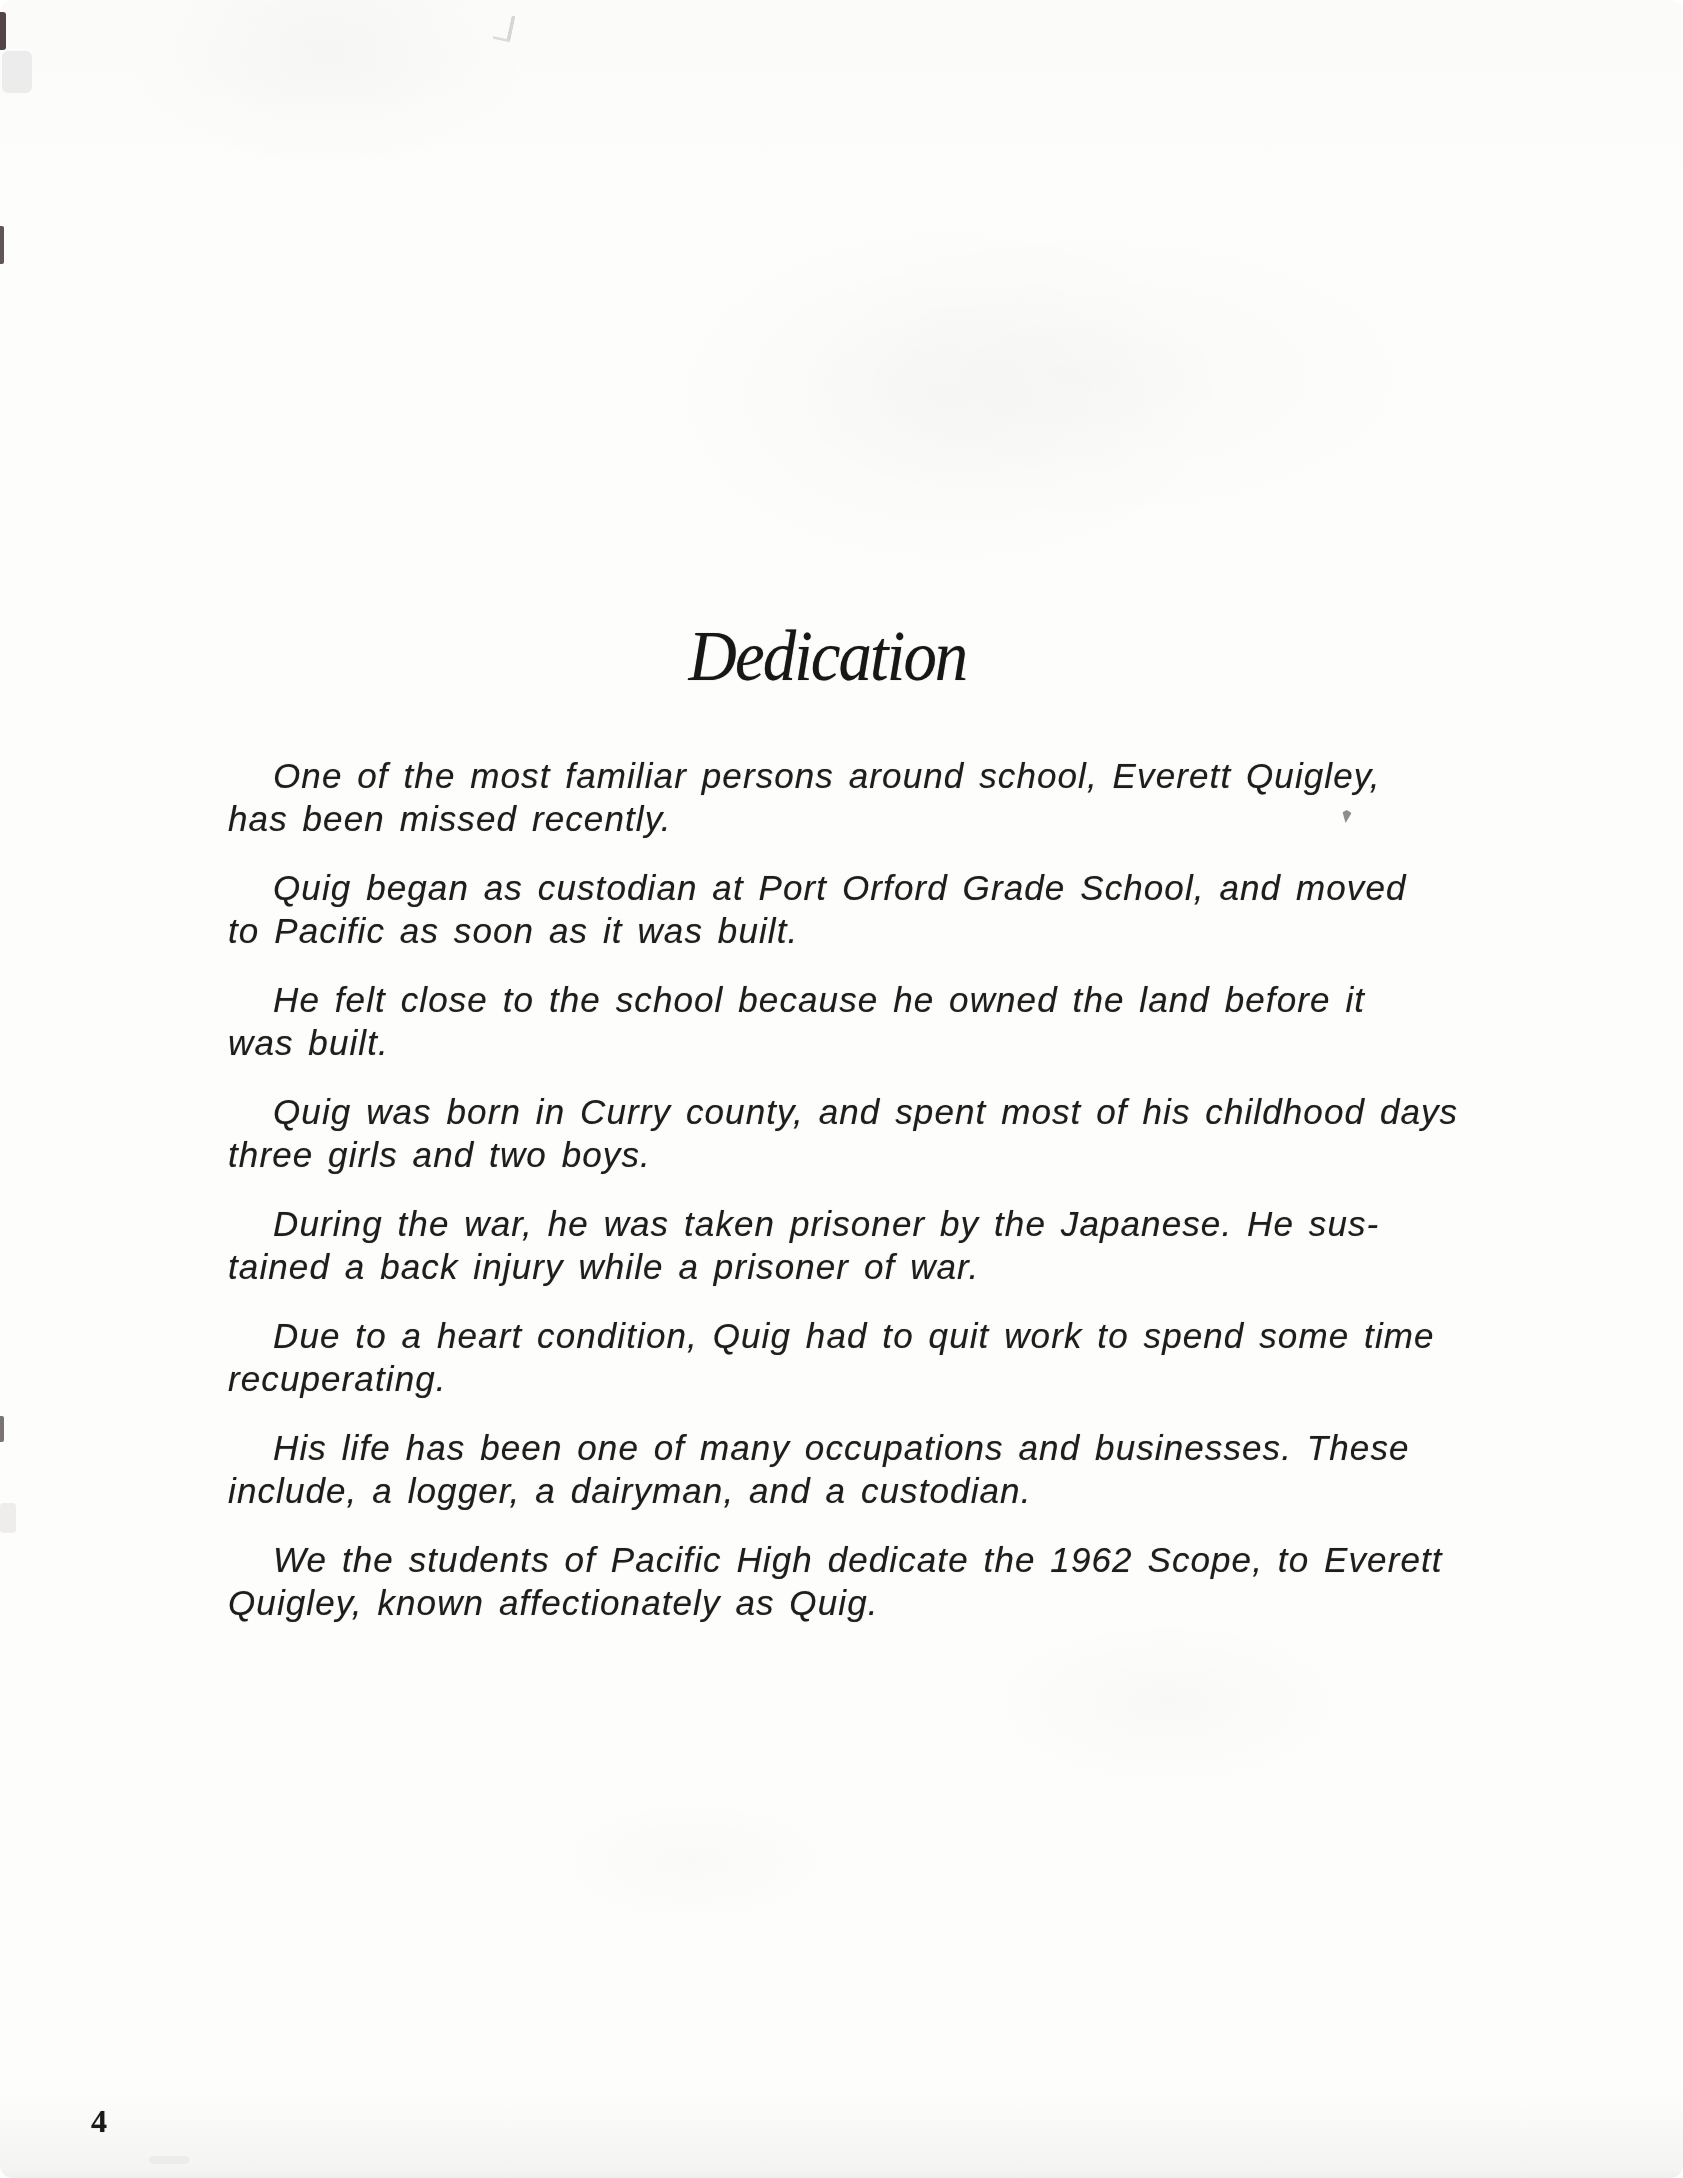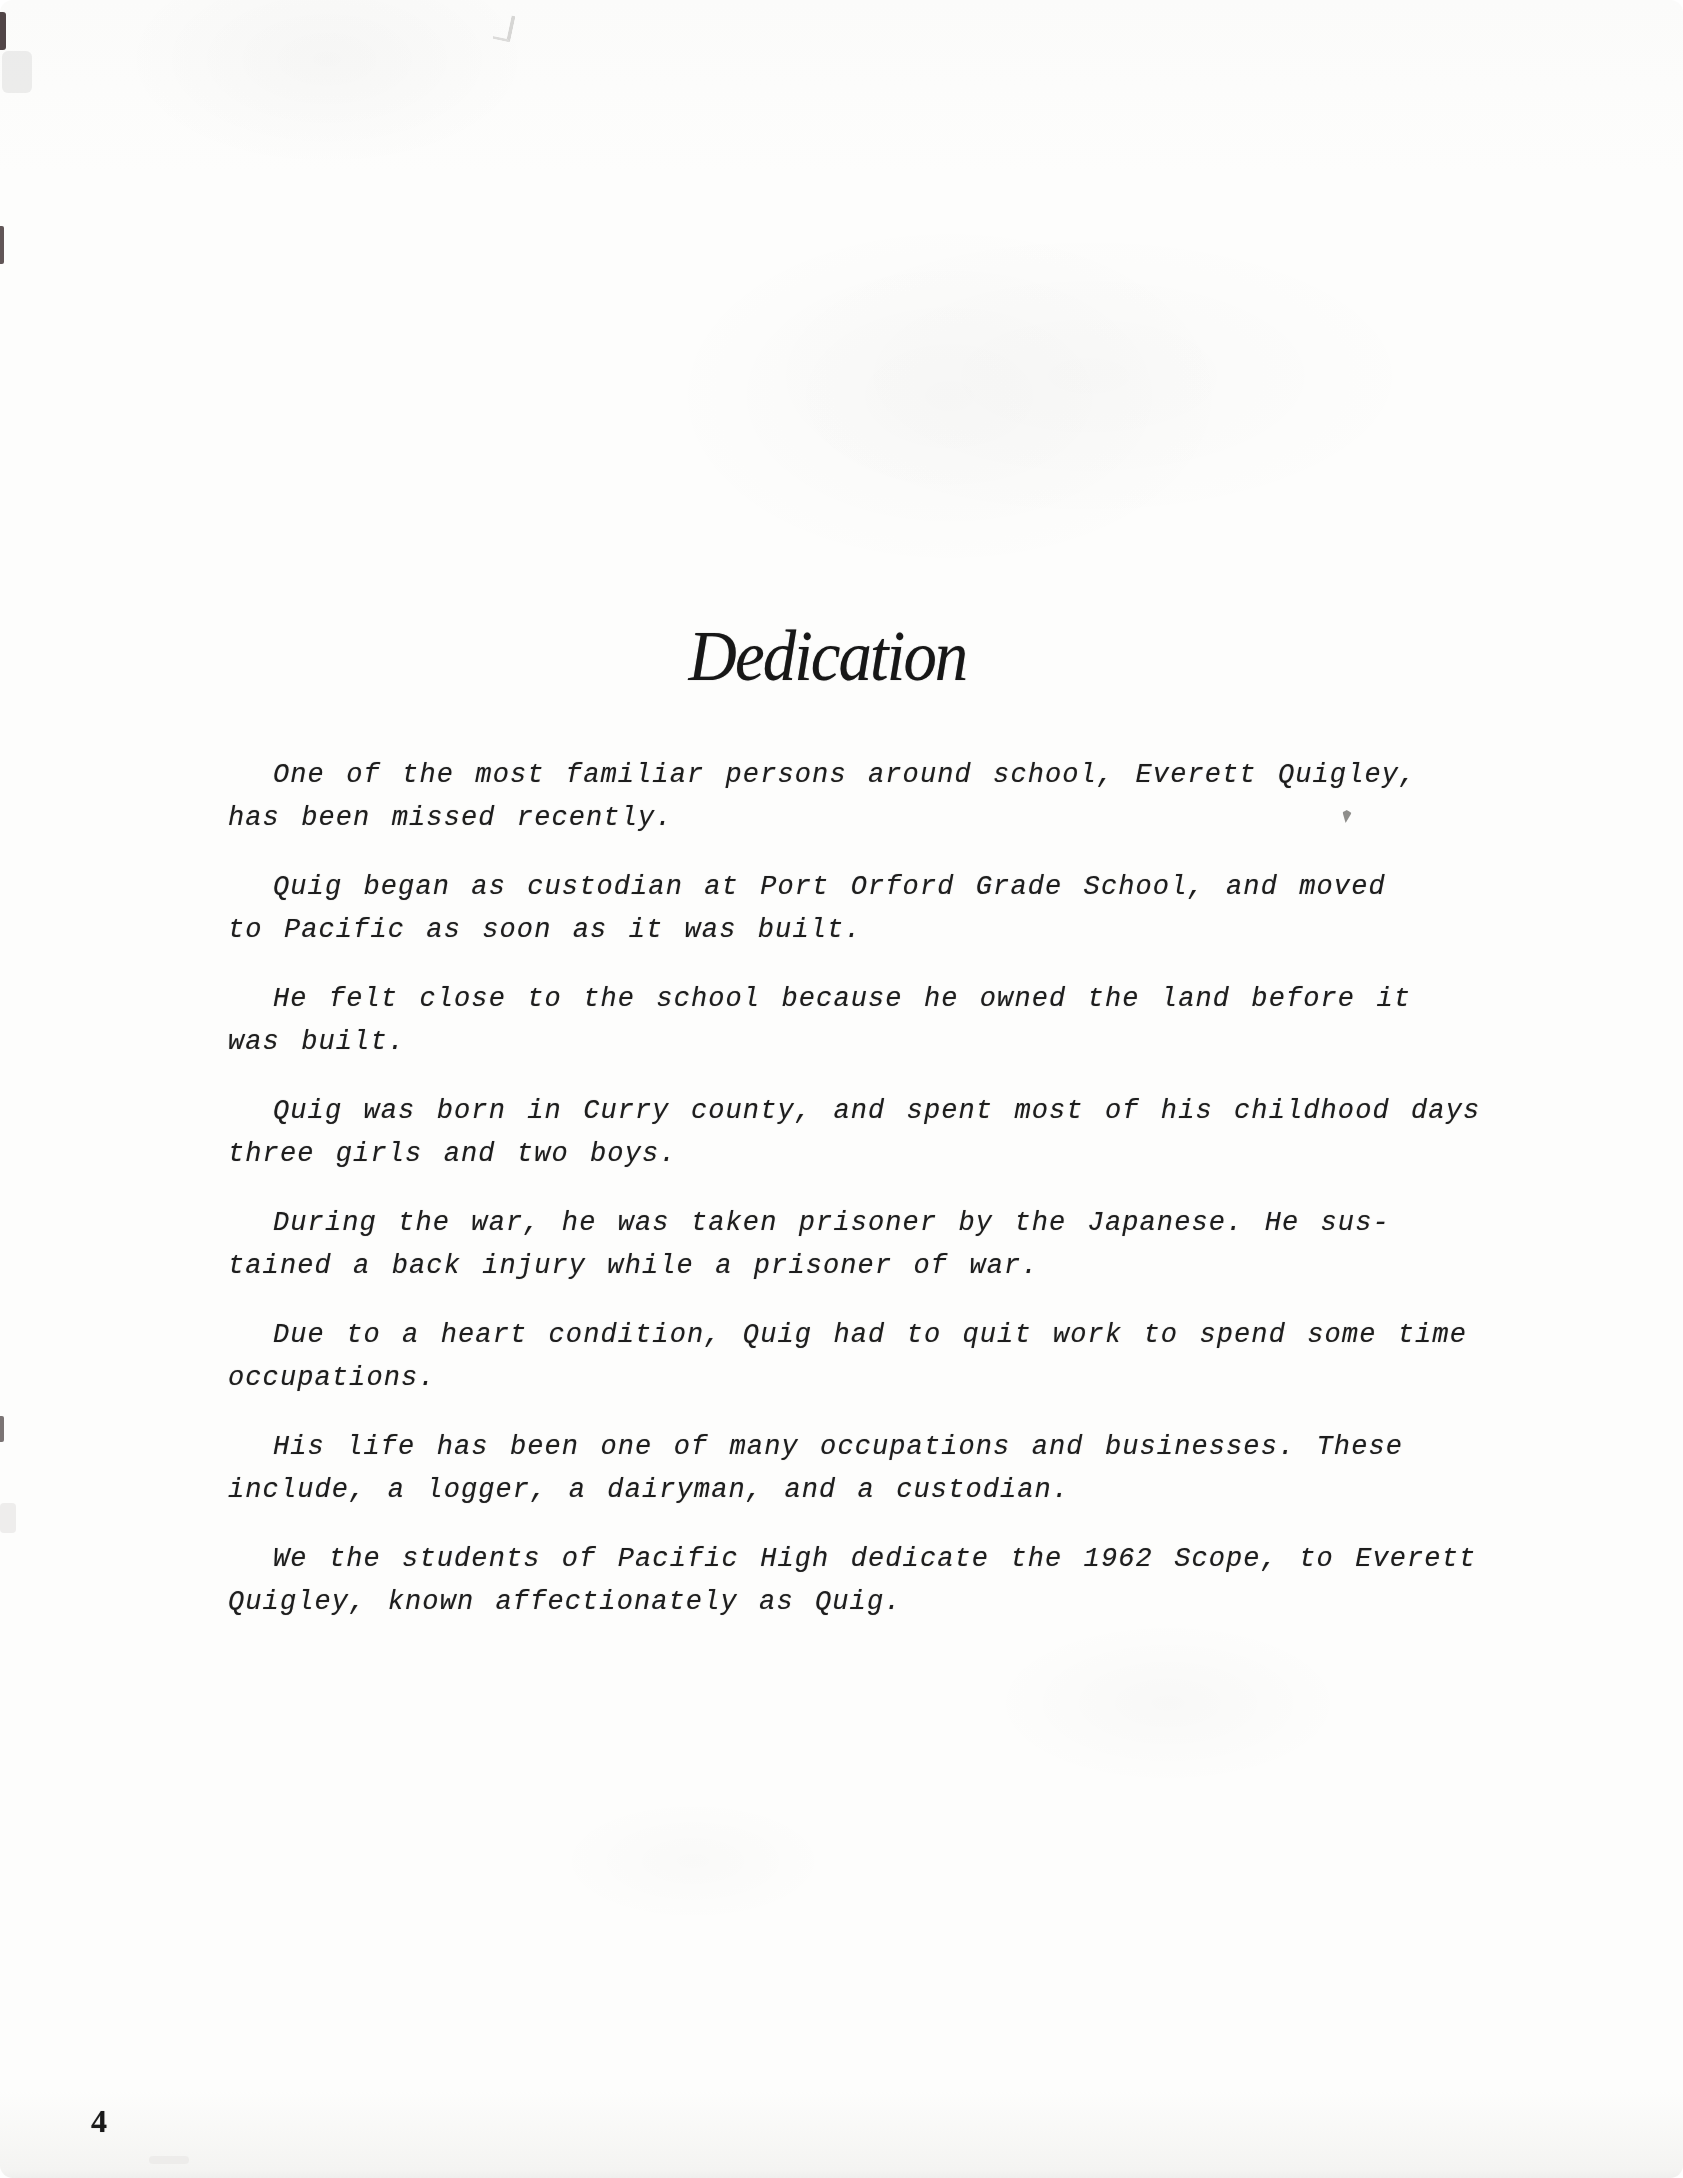--- a/index.html
+++ b/index.html
@@ -29,23 +29,23 @@
     font-style:italic;font-weight:500;
     font-size:71px;line-height:89px;
     letter-spacing:-2px;
     color:#171717;
     transform:scaleX(0.94);
     text-shadow:0 0 1px rgba(0,0,0,0.45);
   }
   
   .body-text{
     position:absolute;left:228px;top:754px;width:1228px;
-    font-family:Liberation Mono, monospace;
+    font-family:Liberation Sans, sans-serif;
     font-style:italic;font-weight:400;
-    font-size:27px;line-height:43px;
+    font-size:35px;line-height:43px;
     letter-spacing:1.1px;word-spacing:4px;
     color:#1d1d1d;
     text-shadow:0 0 1px rgba(0,0,0,0.38);
   }
   .paragraph{margin:0;}
   .paragraph + .paragraph{margin-top:26px;}
   .text-line{white-space:nowrap;}
   .text-line.first{padding-left:45px;}
   
   .page-number{
@@ -107,21 +107,21 @@
       <div class="paragraph">
         <div class="text-line first">Quig was born in Curry county, and spent most of his childhood days</div>
         <div class="text-line">three girls and two boys.</div>
       </div>
       <div class="paragraph">
         <div class="text-line first">During the war, he was taken prisoner by the Japanese. He sus-</div>
         <div class="text-line">tained a back injury while a prisoner of war.</div>
       </div>
       <div class="paragraph">
         <div class="text-line first">Due to a heart condition, Quig had to quit work to spend some time</div>
-        <div class="text-line">occupations.</div>
+        <div class="text-line">recuperating.</div>
       </div>
       <div class="paragraph">
         <div class="text-line first">His life has been one of many occupations and businesses. These</div>
         <div class="text-line">include, a logger, a dairyman, and a custodian.</div>
       </div>
       <div class="paragraph">
         <div class="text-line first">We the students of Pacific High dedicate the 1962 Scope, to Everett</div>
         <div class="text-line">Quigley, known affectionately as Quig.</div>
       </div>
     </div>

